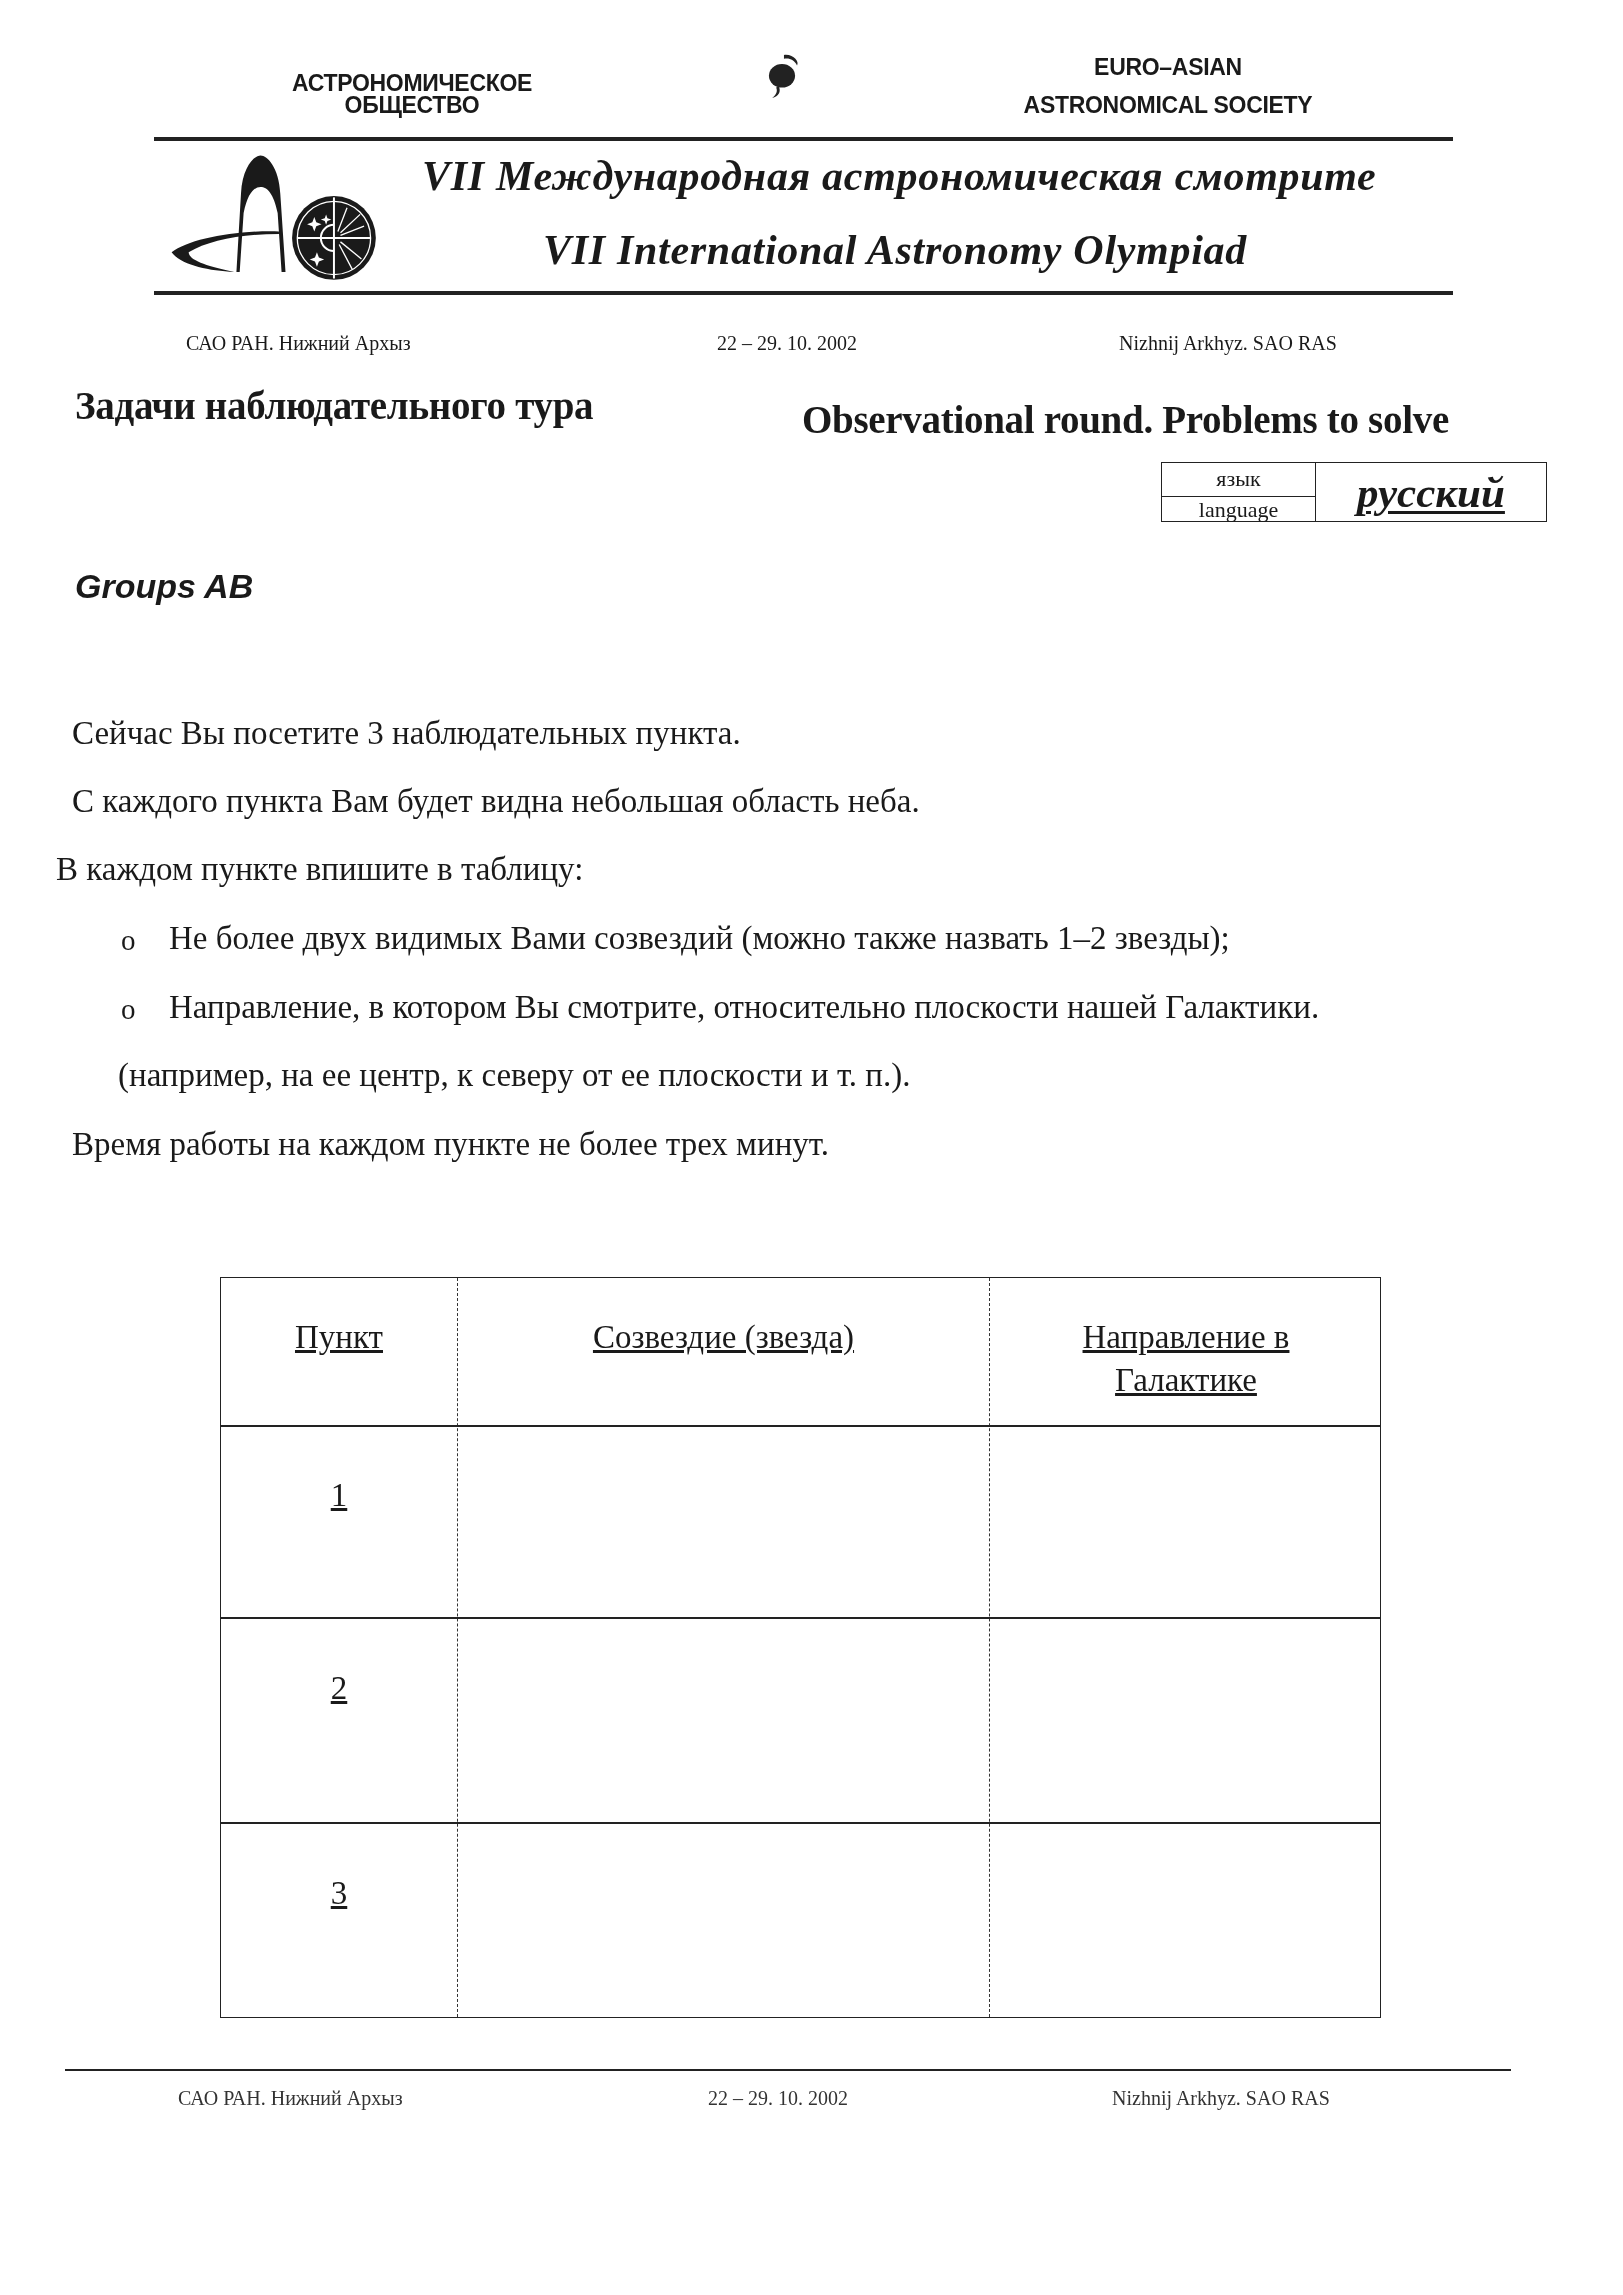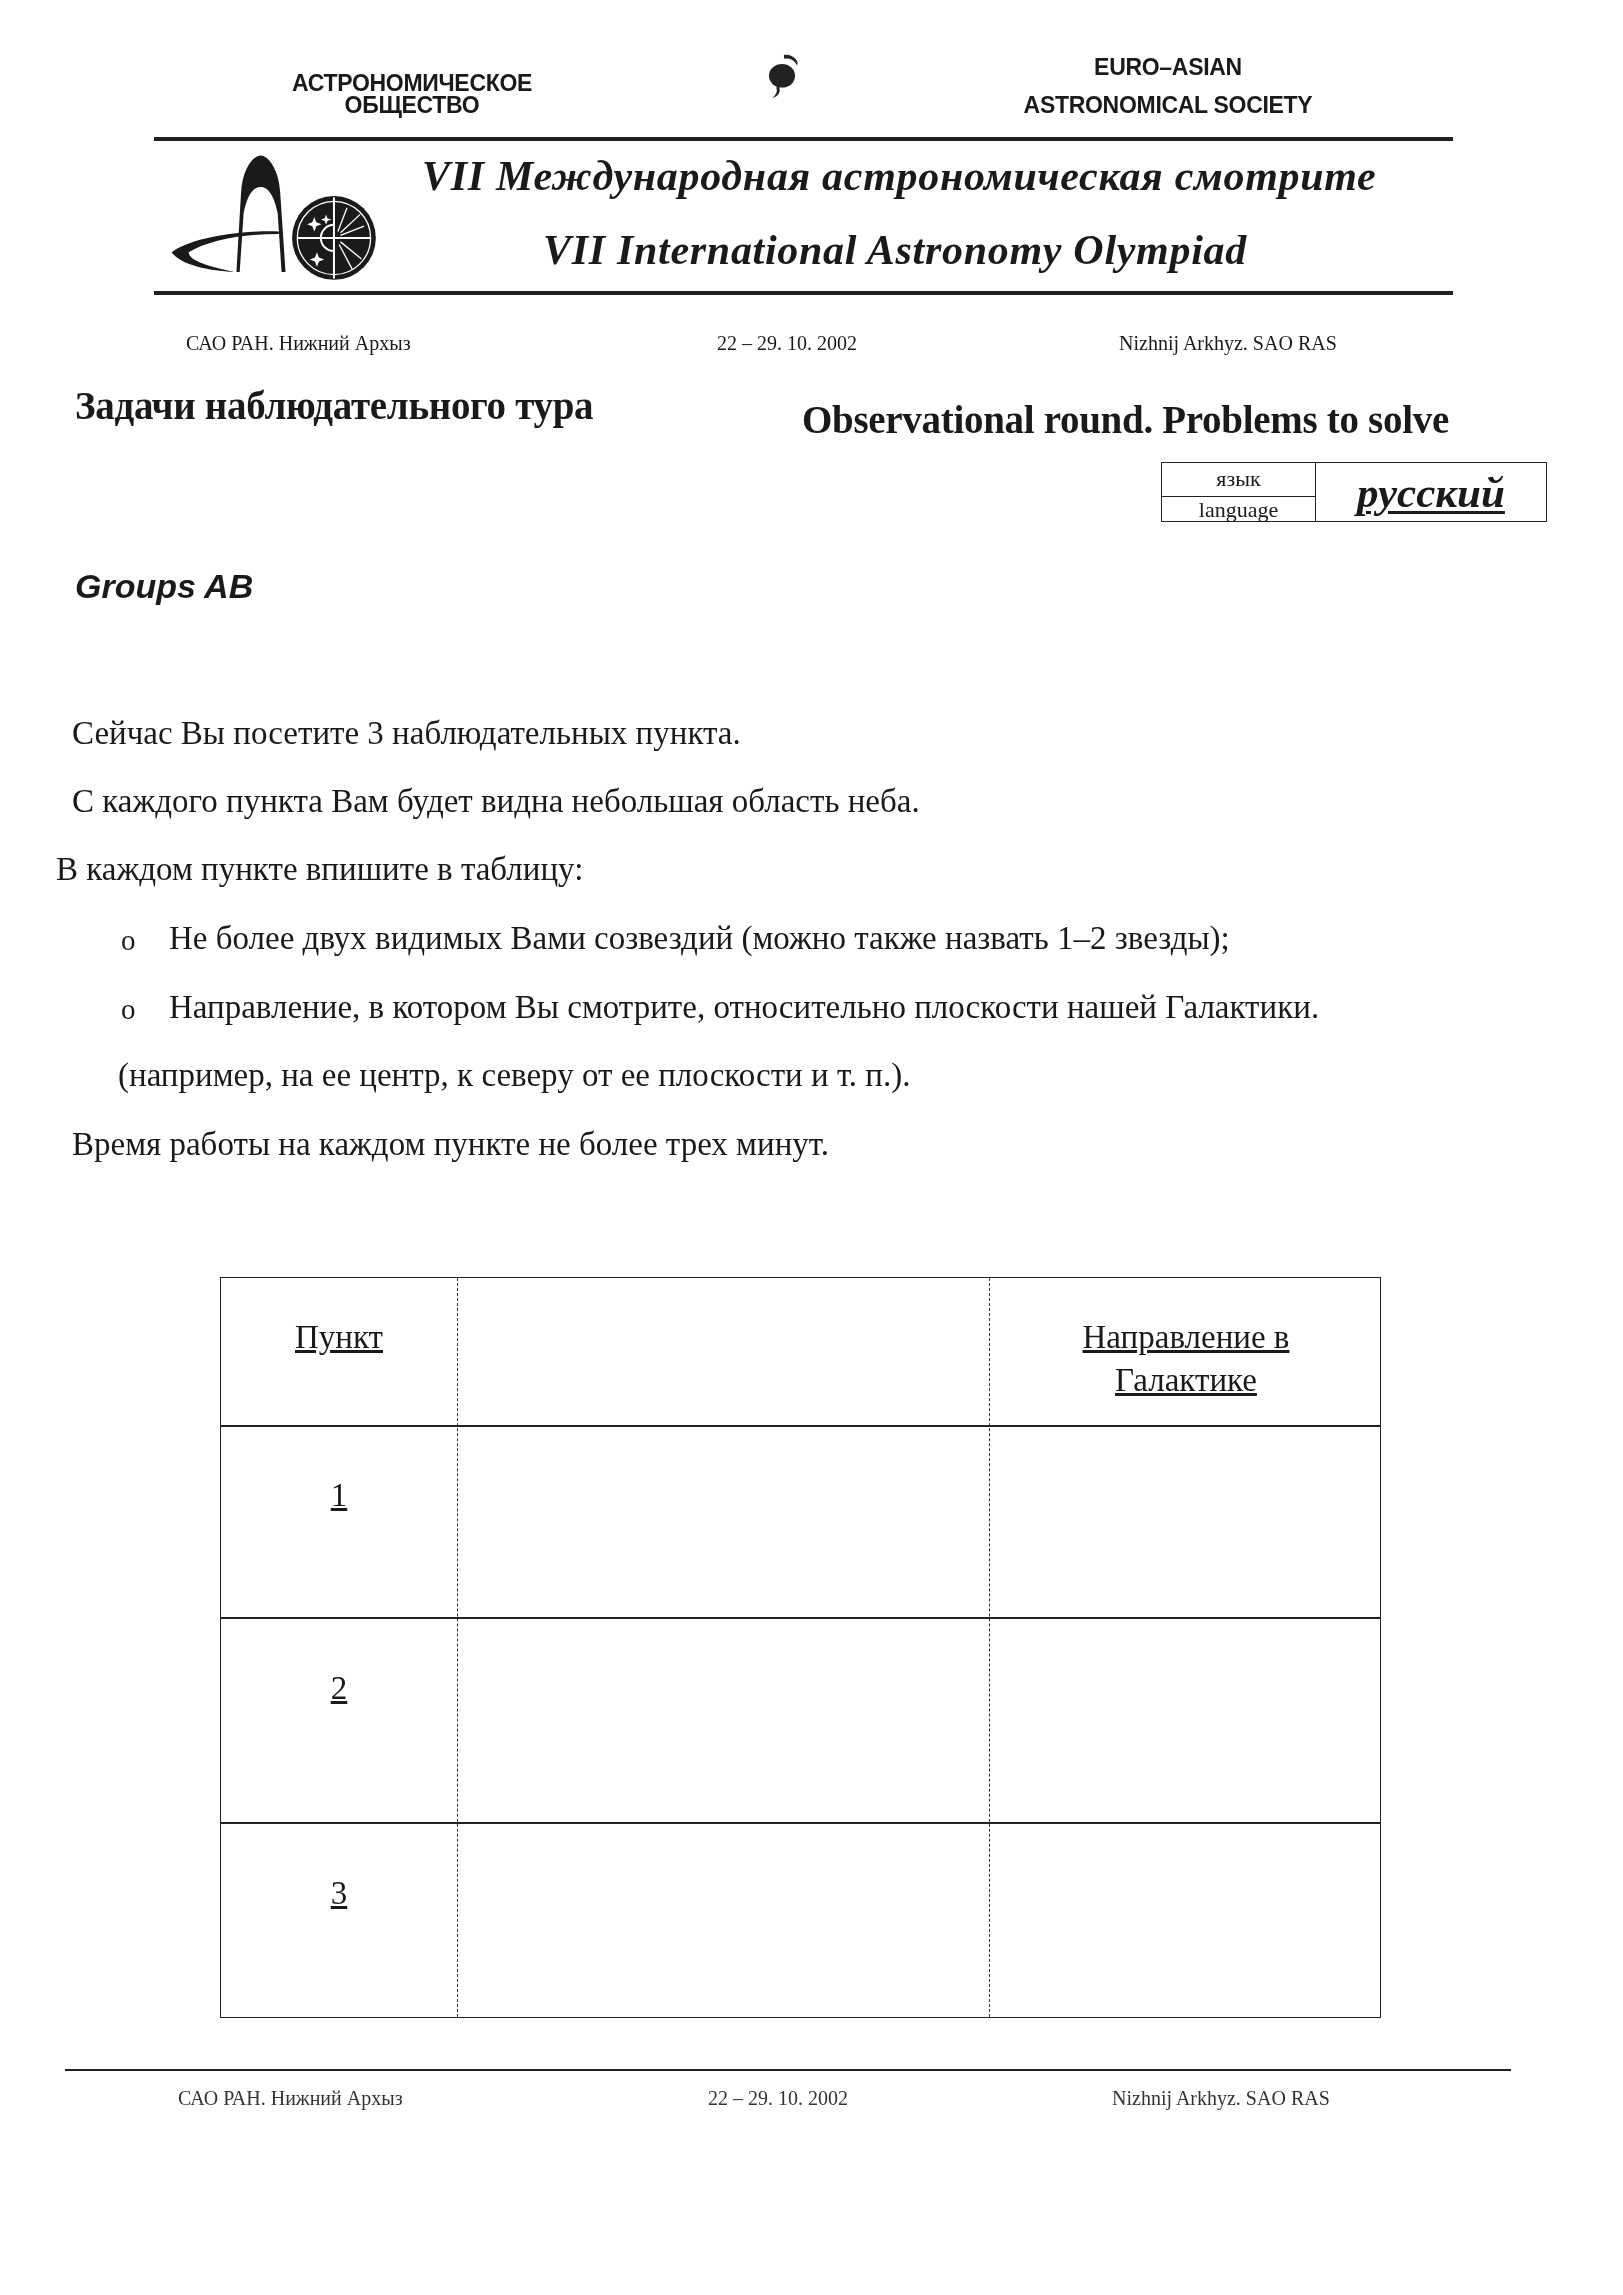--- a/index.html
+++ b/index.html
@@ -97,20 +97,21 @@
 <div class="abs serif body" style="left:72px; top:1126px;">Время работы на каждом пункте не более трех минут.</div>
 
 <div class="tbl">
   <div class="vline" style="left:236px;"></div>
   <div class="vline" style="left:768px;"></div>
   <div class="hline" style="top:147px;"></div>
   <div class="hline" style="top:339px;"></div>
   <div class="hline" style="top:544px;"></div>
 
   <div class="cell-text serif" style="left:0; width:236px; top:38px;">Пункт</div>
+  <div class="cell-text serif" style="left:237px; width:531px; top:38px;">Созвездие (звезда)</div>
   <div class="cell-text serif" style="left:770px; width:390px; top:38px;">Направление в
 Галактике</div>
 
   <div class="cell-text serif" style="left:0; width:236px; top:196px;">1</div>
   <div style="position:absolute; left:237px; width:531px; top:148px; height:191px;"></div>
   <div style="position:absolute; left:770px; width:390px; top:148px; height:191px;"></div>
 
   <div class="cell-text serif" style="left:0; width:236px; top:389px;">2</div>
   <div style="position:absolute; left:237px; width:531px; top:340px; height:204px;"></div>
   <div style="position:absolute; left:770px; width:390px; top:340px; height:204px;"></div>

